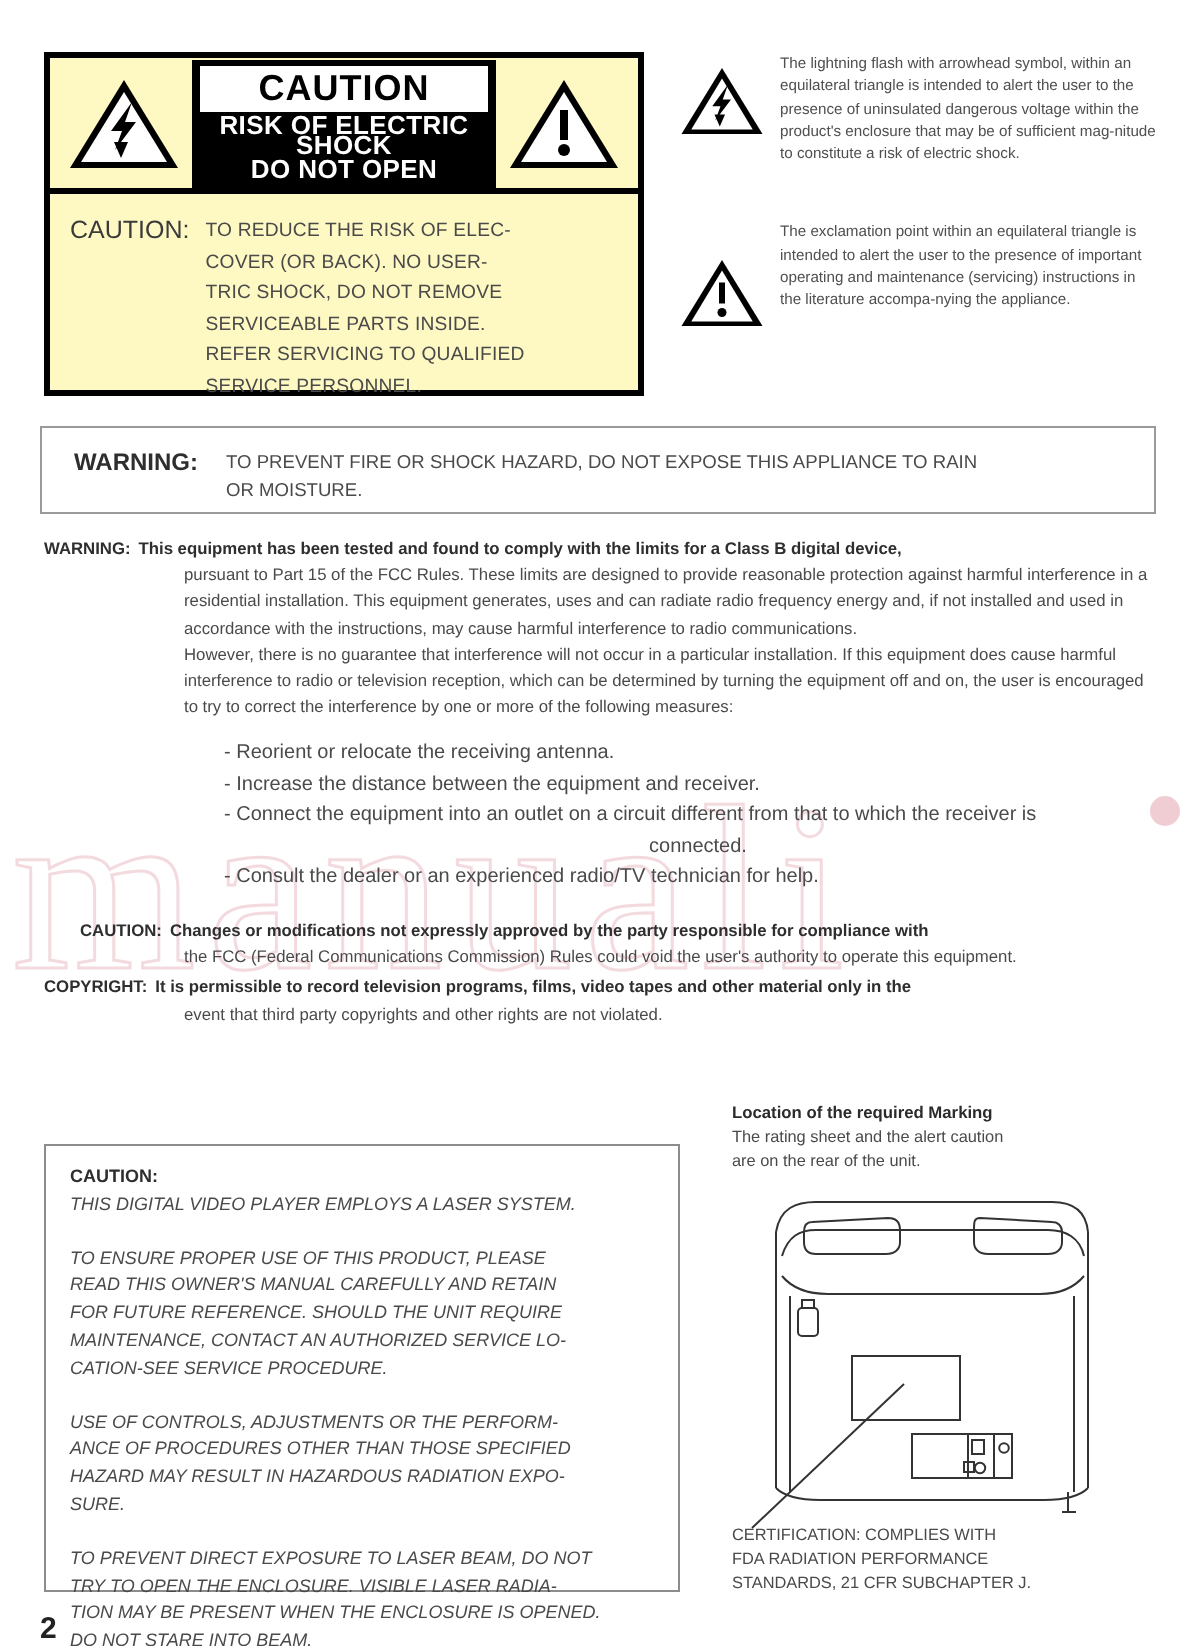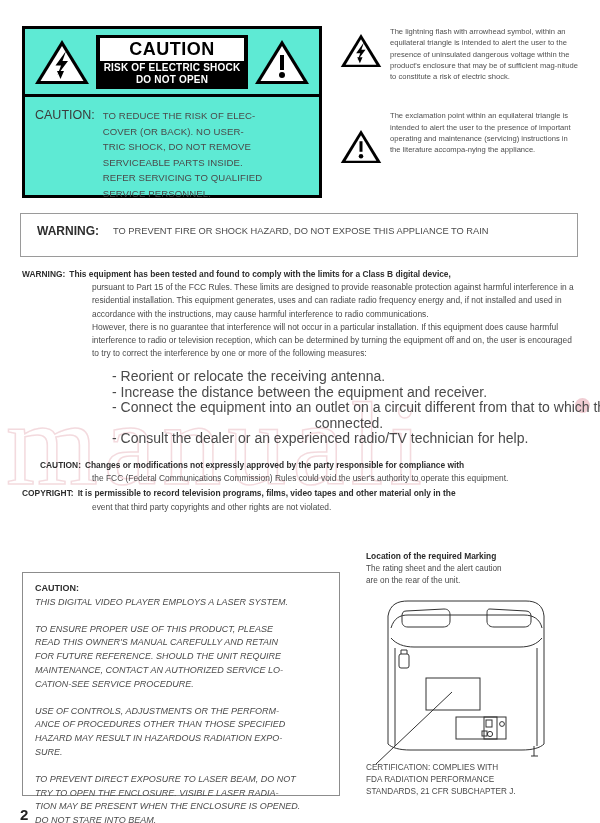--- a/index.html
+++ b/index.html
@@ -62,21 +62,21 @@
     z-index: 3;
   }
   .caution-outer {
     position: absolute;
     left: 0;
     top: 0;
     width: 300px;
     height: 172px;
     border: 3px solid #000;
     box-sizing: border-box;
-    background: #5eead4;
+    background: #fef9c3;
   }
   .caution-upper {
     position: relative;
     height: 68px;
     border-bottom: 3px solid #000;
     display: flex;
     align-items: center;
     justify-content: space-between;
     padding: 0 9px;
     box-sizing: border-box;
@@ -95,21 +95,21 @@
     font-size: 18px;
     letter-spacing: .5px;
     color: #000;
     line-height: 20px;
     padding: 1px 0 2px;
   }
   .caution-sub {
     color: #fff;
     text-align: center;
     font-weight: bold;
-    font-size: 10px;
+    font-size: 13px;
     line-height: 10px;
     letter-spacing: .2px;
     padding-top: 2px;
   }
   .caution-lower {
     padding: 11px 8px 0 10px;
     display: flex;
   }
   .caution-lower .lbl {
     font-size: 12.5px;
@@ -213,21 +213,21 @@
     color: #4a4a4a;
   }
   .plain {
     font-size: 8.4px;
     line-height: 13.2px;
     color: #4a4a4a;
   }
   .measures {
     margin-left: 90px;
     margin-top: 9px;
-    font-size: 14px;
+    font-size: 10px;
     line-height: 15.5px;
     color: #4a4a4a;
   }
   .measures .m-item { white-space: nowrap; }
   .measures .m-cont { margin-left: 8px; text-align: center; }
   .cau2 { margin-top: 12px; }
   .cop { margin-top: 2px; }
 
   
   .laser-box {
@@ -378,20 +378,21 @@
     <div class="side-text">
       <p class="p1">The lightning flash with arrowhead symbol, within an equilateral triangle is intended to alert the user to the presence of uninsulated dangerous voltage within the product's enclosure that may be of sufficient mag-nitude to constitute a risk of electric shock.</p>
       <p class="p2">The exclamation point within an equilateral triangle is intended to alert the user to the presence of important operating and maintenance (servicing) instructions in the literature accompa-nying the appliance.</p>
     </div>
   </div>
 
   <div class="warn-box">
     <div class="lbl">WARNING:</div>
     <div class="body">
       <div>TO PREVENT FIRE OR SHOCK HAZARD, DO NOT EXPOSE THIS APPLIANCE TO RAIN</div>
+      <div>OR MOISTURE.</div>
     </div>
   </div>
 
   <div class="fcc">
     <div class="hang">
       <span class="lead">WARNING:</span>
       <span class="lead-txt" style="padding-left:4px">This equipment has been tested and found to comply with the limits for a Class B digital device,</span>
     </div>
     <div class="indent plain">pursuant to Part 15 of the FCC Rules. These limits are designed to provide reasonable protection against harmful interference in a residential installation. This equipment generates, uses and can radiate radio frequency energy and, if not installed and used in accordance with the instructions, may cause harmful interference to radio communications.</div>
     <div class="indent plain">However, there is no guarantee that interference will not occur in a particular installation. If this equipment does cause harmful interference to radio or television reception, which can be determined by turning the equipment off and on, the user is encouraged to try to correct the interference by one or more of the following measures:</div>

